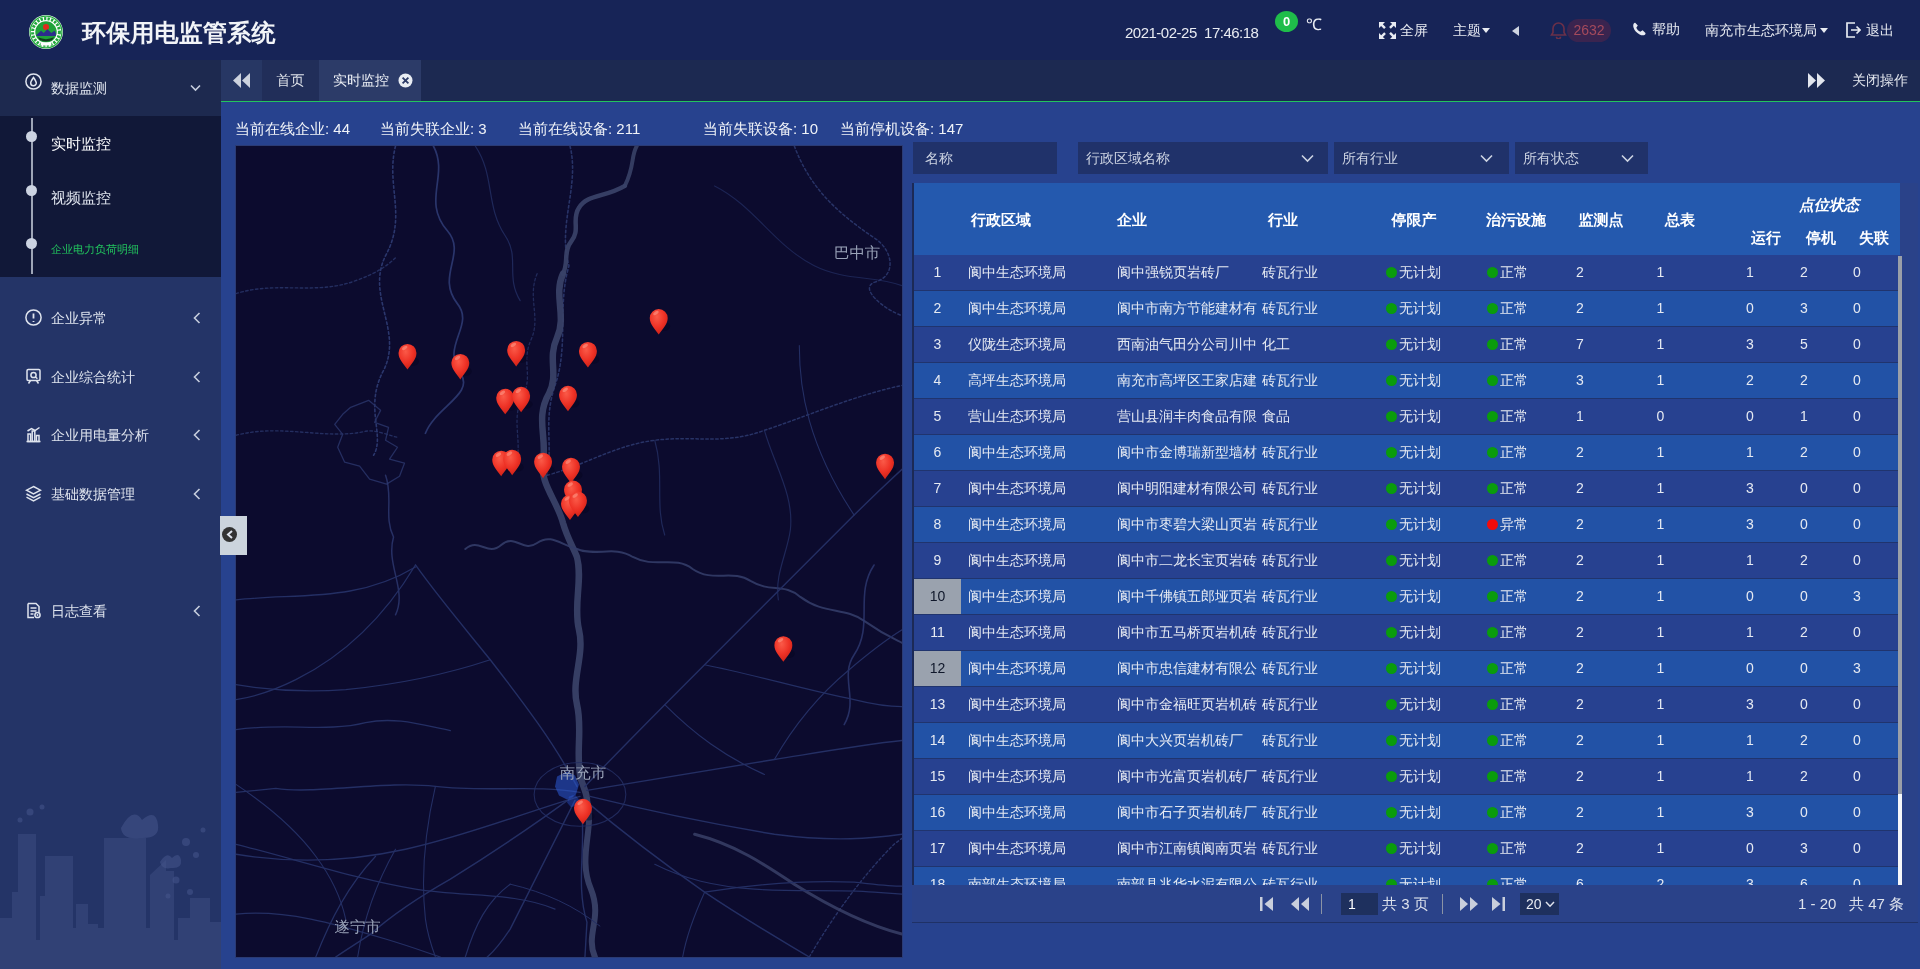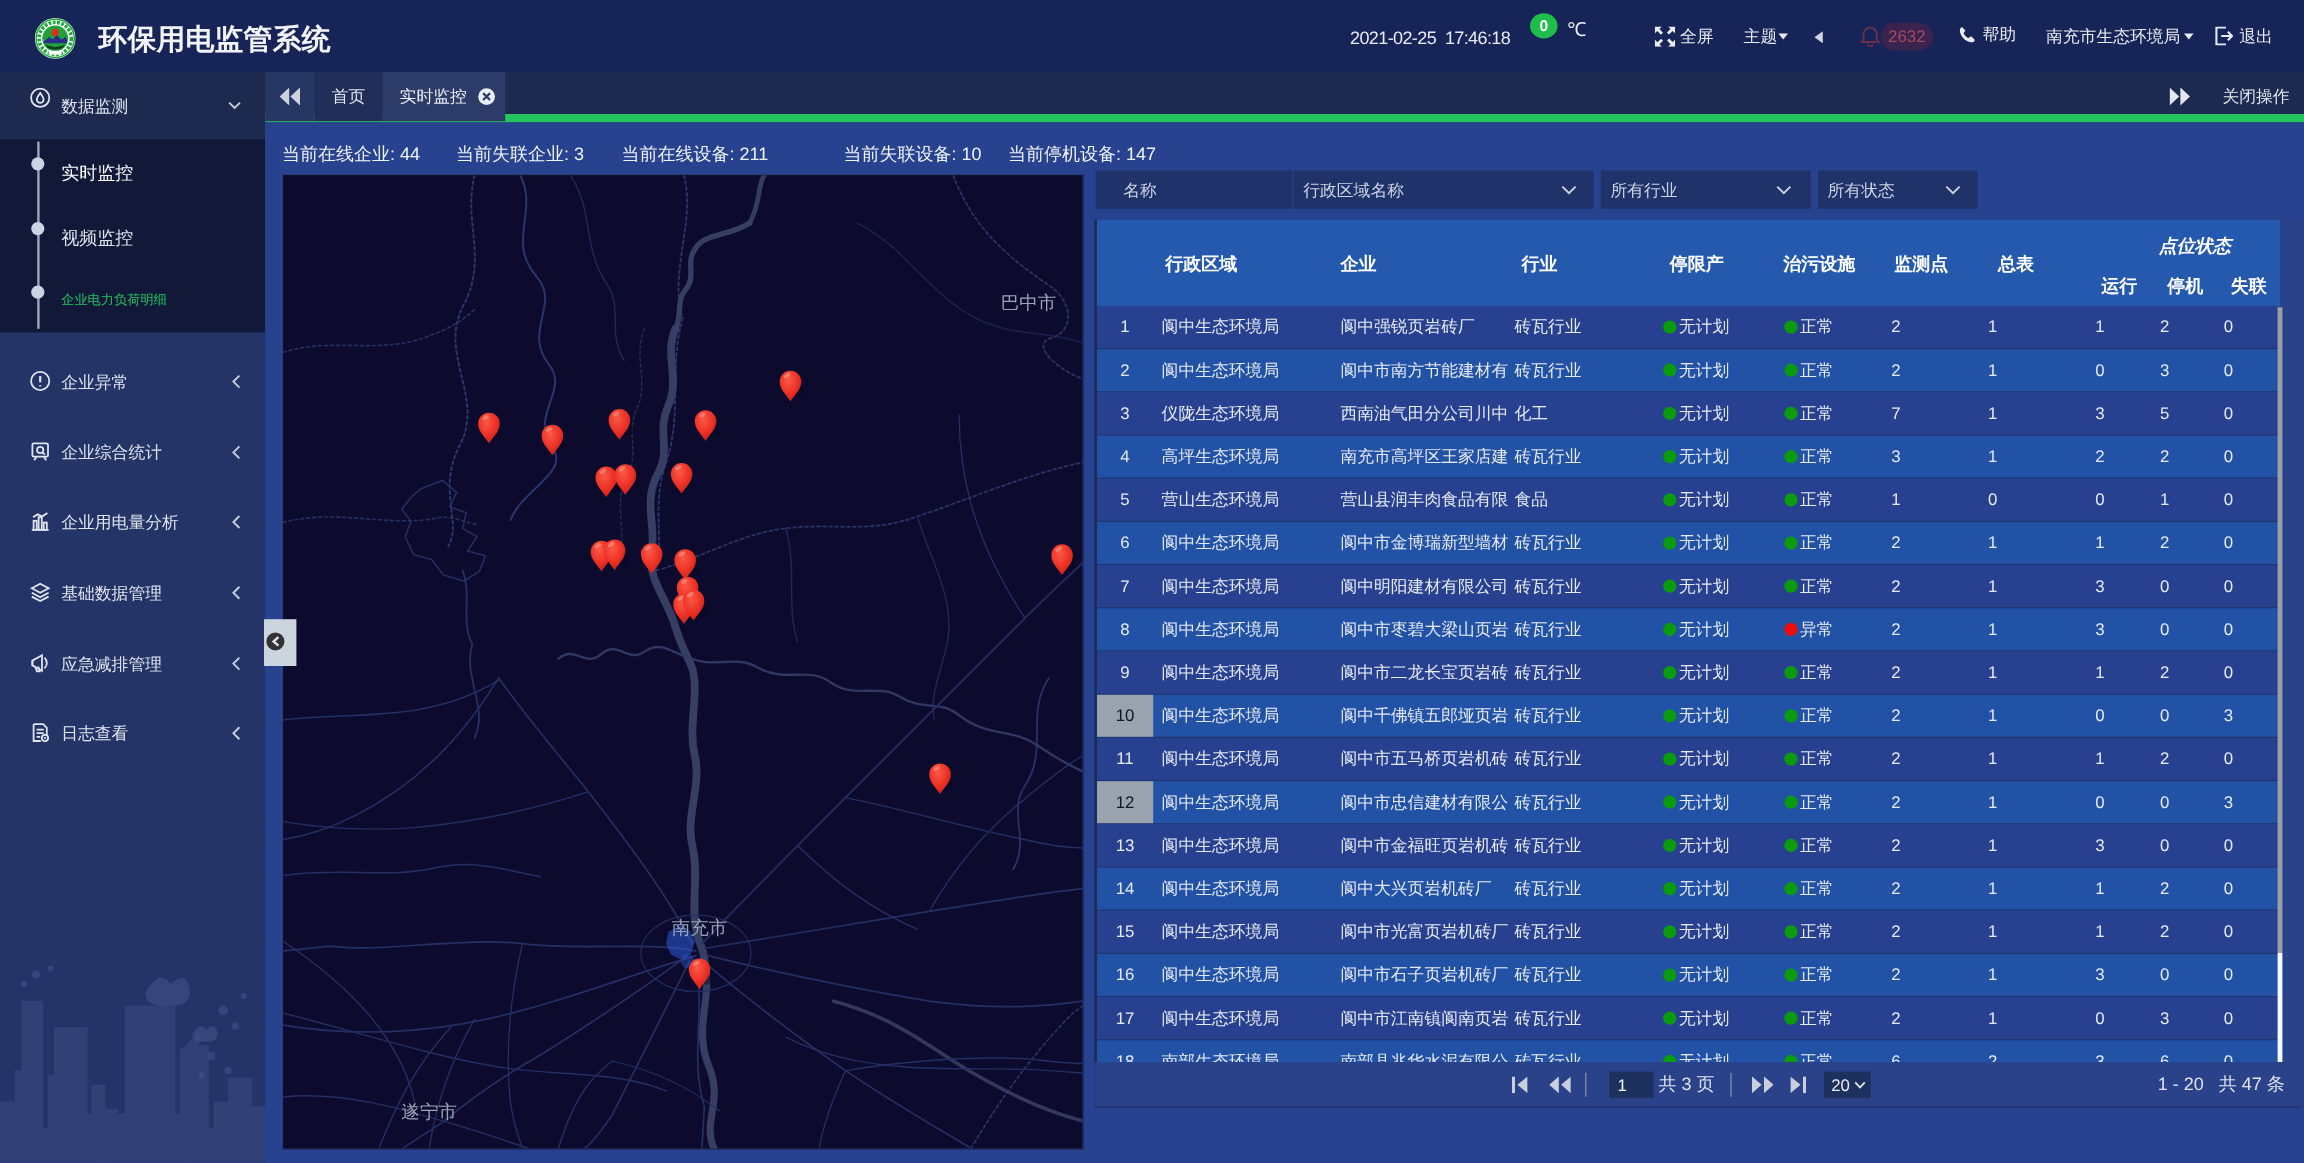--- a/index.html
+++ b/index.html
@@ -11,21 +11,21 @@
 #hdr { position:absolute; left:0; top:0; width:1920px; height:60px; background:#172457; z-index:5; }
 #hdr .title { position:absolute; left:82px; top:17px; font-size:24px; font-weight:bold; color:#f2f4f8; letter-spacing:0.2px; }
 .hitem { position:absolute; top:0; height:60px; line-height:60px; color:#e8ebf2; font-size:14px; white-space:nowrap; }
 
 #side { position:absolute; left:0; top:60px; width:221px; height:909px; background:#243467; overflow:hidden; }
 #m0 { position:absolute; left:0; top:0; width:221px; height:56px; background:#1d294f; }
 #sub { position:absolute; left:0; top:56px; width:221px; height:161px; background:#111838; }
 .mtext { color:#dfe4ee; font-size:14px; }
 .mitem { position:absolute; left:0; width:221px; height:58px; }
 
-#tabbar { position:absolute; left:221px; top:60px; width:1699px; height:42px; background:#1c2951; border-bottom:7px solid #22c55e; }
+#tabbar { position:absolute; left:221px; top:60px; width:1699px; height:42px; background:#1c2951; border-bottom:1px solid #22c55e; }
 
 #content { position:absolute; left:221px; top:102px; width:1699px; height:867px; background:#27428e; }
 .stat { position:absolute; top:5px; height:43px; line-height:43px; color:#f0f3f8; font-size:15px; }
 #map { position:absolute; left:14px; top:43px; width:668px; height:813px; background:#0c0b2e; border:1px solid #2b3b74; }
 
 .fbox { position:absolute; top:40px; height:32px; background:#20326a; color:#ccd3e2; font-size:14px; line-height:32px; }
 
 #tbl { position:absolute; left:691px; top:81px; width:1006px; height:740px; overflow:hidden; background:#2a4289; border-left:2px solid #1c2a56; }
 #thead { position:absolute; left:0; top:0; width:986px; height:72px; background:#2459ae; color:#fff; }
 #thead .h { position:absolute; font-size:15px; font-weight:bold; transform:translateX(-50%); top:28px; white-space:nowrap; }
@@ -154,30 +154,20 @@
           <path d="M6.5 1 L1.5 6 l5 5"></path>
         </svg>
       </div>
   <div class="mitem" style="top:404px;" id="mi4">
         <svg class="abs" style="left:25px;top:21px" width="17" height="17" viewBox="0 0 17 17" fill="none" stroke="#dfe4ee" stroke-width="1.5">
           <path d="M8.5 1.5 l7 3.7 -7 3.7 -7-3.7z"></path>
           <path d="M1.5 9 l7 3.7 7-3.7"></path>
           <path d="M1.5 12.2 l7 3.7 7-3.7"></path>
         </svg>
         <div class="mtext abs" style="left:51px;top:22px;">基础数据管理</div>
-        <svg class="abs" style="left:193px;top:24px" width="8" height="12" viewBox="0 0 8 12" fill="none" stroke="#c6cddd" stroke-width="1.6">
-          <path d="M6.5 1 L1.5 6 l5 5"></path>
-        </svg>
-      </div>
-  <div class="mitem" style="top:463px;" id="mi5">
-        <svg class="abs" style="left:25px;top:21px" width="17" height="17" viewBox="0 0 17 17" fill="none" stroke="#dfe4ee" stroke-width="1.5">
-          <path d="M2 6.5 l8-4.5 v13 l-8-4.5z"></path>
-          <path d="M2 6.5 v4 M12 4 a6 6 0 0 1 0 9 M4.5 11.7 l1.2 3.8 h2.4 l-1.2-4"></path>
-        </svg>
-        <div class="mtext abs" style="left:51px;top:22px;">应急减排管理</div>
         <svg class="abs" style="left:193px;top:24px" width="8" height="12" viewBox="0 0 8 12" fill="none" stroke="#c6cddd" stroke-width="1.6">
           <path d="M6.5 1 L1.5 6 l5 5"></path>
         </svg>
       </div>
   <div class="mitem" style="top:521px;" id="mi6">
         <svg class="abs" style="left:25px;top:21px" width="17" height="17" viewBox="0 0 17 17" fill="none" stroke="#dfe4ee" stroke-width="1.5">
           <path d="M3 1.5 h8 l3 3 v6 M3 1.5 v14 h6"></path>
           <path d="M5.5 6 h6 M5.5 9 h6 M5.5 12 h3"></path>
           <circle cx="12.5" cy="13" r="2.6"></circle>
           <circle cx="12.5" cy="13" r="0.9" fill="#dfe4ee" stroke="none"></circle>
@@ -407,21 +397,21 @@
           <path d="M0 17 C-3.8 11.2 -9 7 -9 0.4 A9 9 0 1 1 9 0.4 C9 7 3.8 11.2 0 17 Z" fill="url(#pg)"></path>
           <ellipse cx="-2.8" cy="-4.6" rx="3.1" ry="1.6" transform="rotate(-33 -2.8 -4.6)" fill="#ffa896" opacity="0.5"></ellipse>
         </g>
         <g transform="translate(348,663)">
           <ellipse cx="5.5" cy="9" rx="6" ry="4.2" fill="#06051e" opacity="0.45"></ellipse>
           <path d="M0 17 C-3.8 11.2 -9 7 -9 0.4 A9 9 0 1 1 9 0.4 C9 7 3.8 11.2 0 17 Z" fill="url(#pg)"></path>
           <ellipse cx="-2.8" cy="-4.6" rx="3.1" ry="1.6" transform="rotate(-33 -2.8 -4.6)" fill="#ffa896" opacity="0.5"></ellipse>
         </g>
       </svg>
 
-  <div class="fbox" style="left:692px;width:164px;padding-left:23px;">名称</div>
+  <div class="fbox" style="left:692px;width:144px;padding-left:12px;">名称</div>
   <div class="fbox" style="left:857px;width:250px;padding-left:8px;">行政区域名称
     <svg class="abs" style="right:14px;top:12px" width="13" height="9" viewBox="0 0 13 9" fill="none" stroke="#ccd3e2" stroke-width="1.6">
           <path d="M1 1.5 l5.5 5.5 L12 1.5"></path>
         </svg>
   </div>
   <div class="fbox" style="left:1113px;width:175px;padding-left:8px;">所有行业
     <svg class="abs" style="right:16px;top:12px" width="13" height="9" viewBox="0 0 13 9" fill="none" stroke="#ccd3e2" stroke-width="1.6">
           <path d="M1 1.5 l5.5 5.5 L12 1.5"></path>
         </svg>
   </div>

